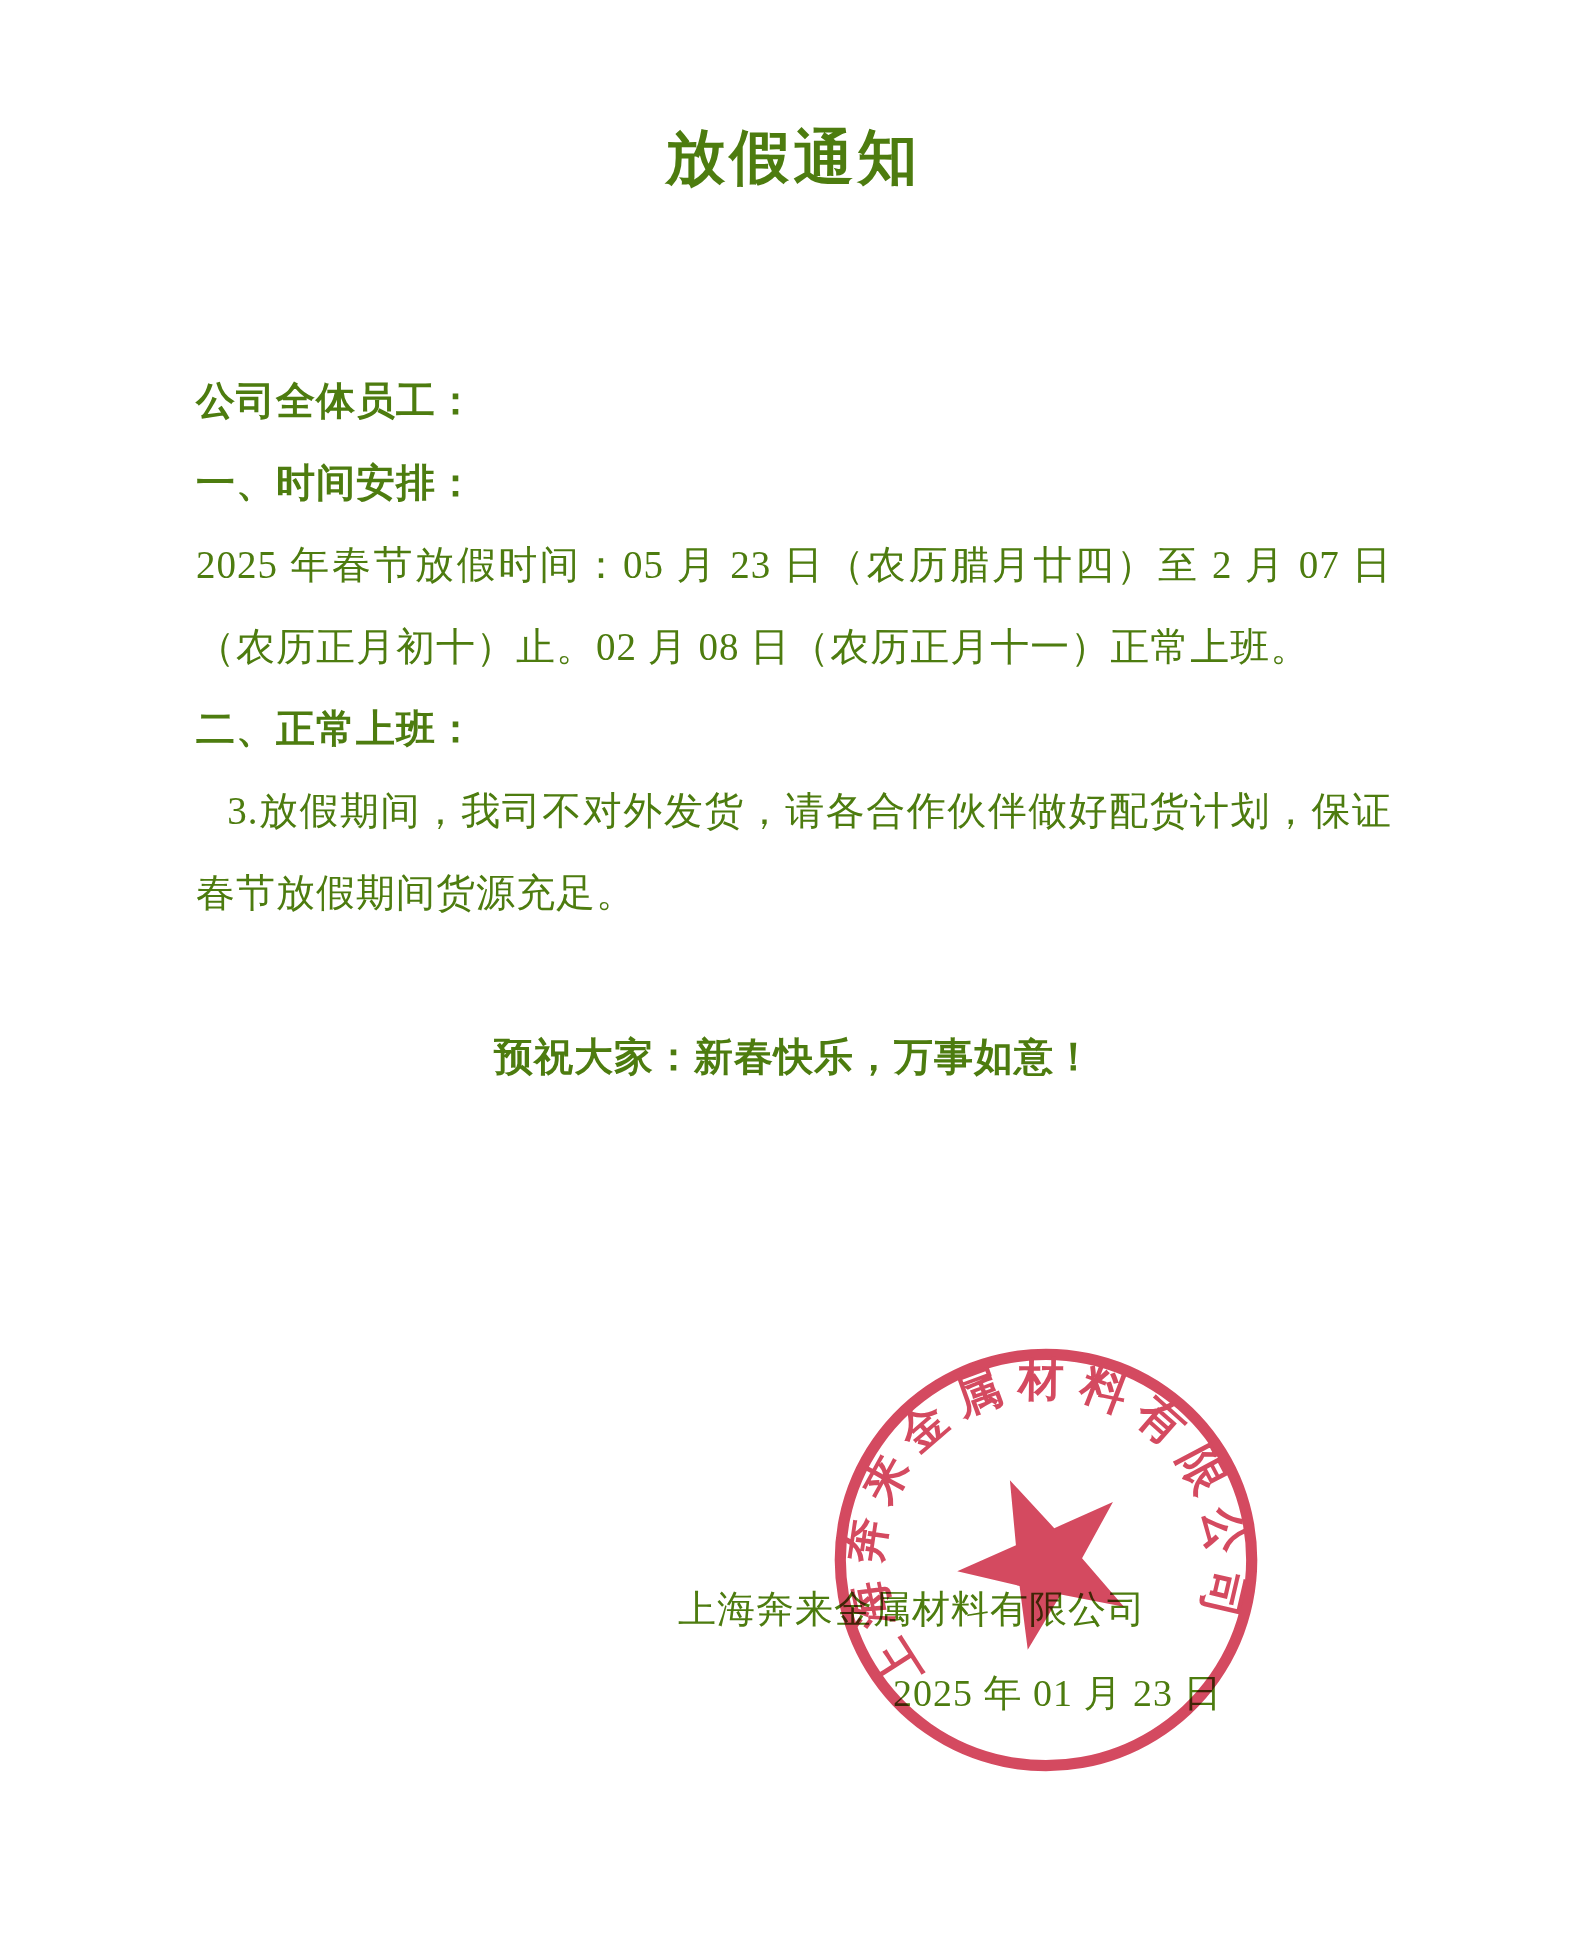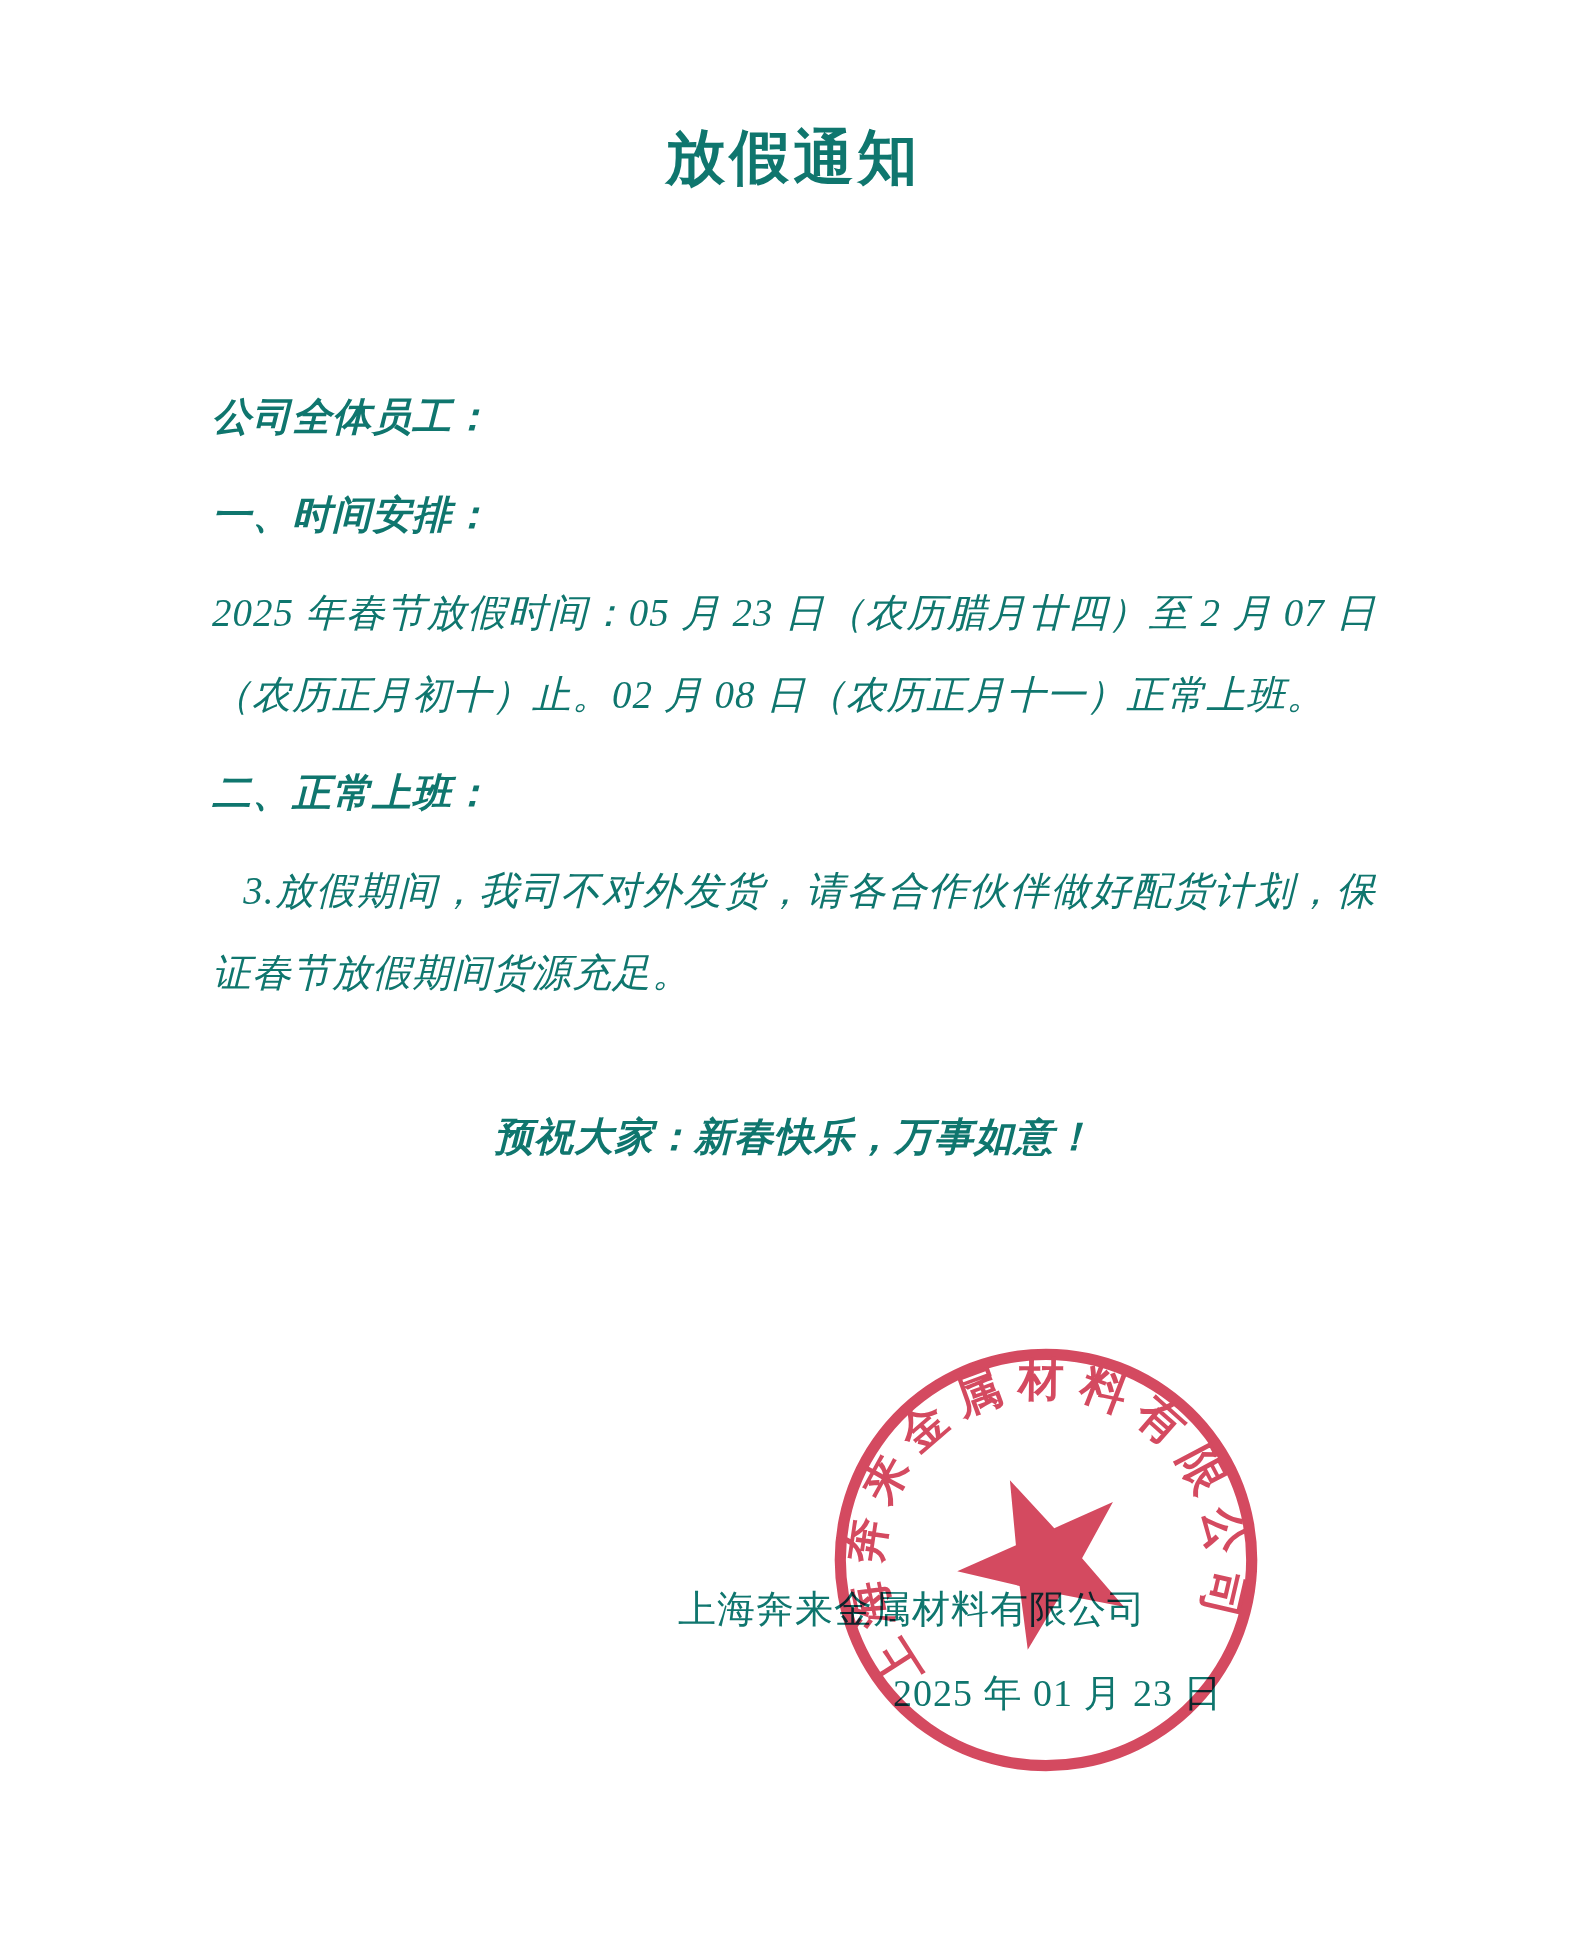--- a/index.html
+++ b/index.html
@@ -3,21 +3,21 @@
 <meta charset="utf-8">
 <style>
   html, body { margin: 0; padding: 0; background: #e8e8e8; }
   .page {
     position: relative;
     width: 1587px;
     height: 1947px;
     margin: 0 auto;
     background: #ffffff;
     font-family: "Liberation Serif", "DejaVu Serif", serif;
-    color: #0f766e;
+    color: #4d7c0f;
     overflow: hidden;
   }
   .doc-title {
     position: absolute;
     top: 118px;
     left: 0;
     width: 100%;
     text-align: center;
     font-size: 60px;
     font-weight: bold;
@@ -25,21 +25,21 @@
   }
   .doc-body {
     position: absolute;
     top: 360px;
     left: 196px;
     width: 1196px;
     font-size: 39px;
     line-height: 82px;
     letter-spacing: 1px;
   }
-  .doc-body p { margin: 16px; font-style: italic; }
+  .doc-body p { margin: 0; }
   .bold-line { font-weight: bold; }
   .para-justify { text-align: justify; text-justify: inter-ideograph; }
   .list-item { text-indent: 0.8em; text-align: justify; text-justify: inter-ideograph; }
   .closing { font-weight: bold; margin-top: 82px !important; text-align: center; }
   .signature-company {
     position: absolute;
     top: 1584px;
     left: 678px;
     font-size: 38px;
     letter-spacing: 1px;

